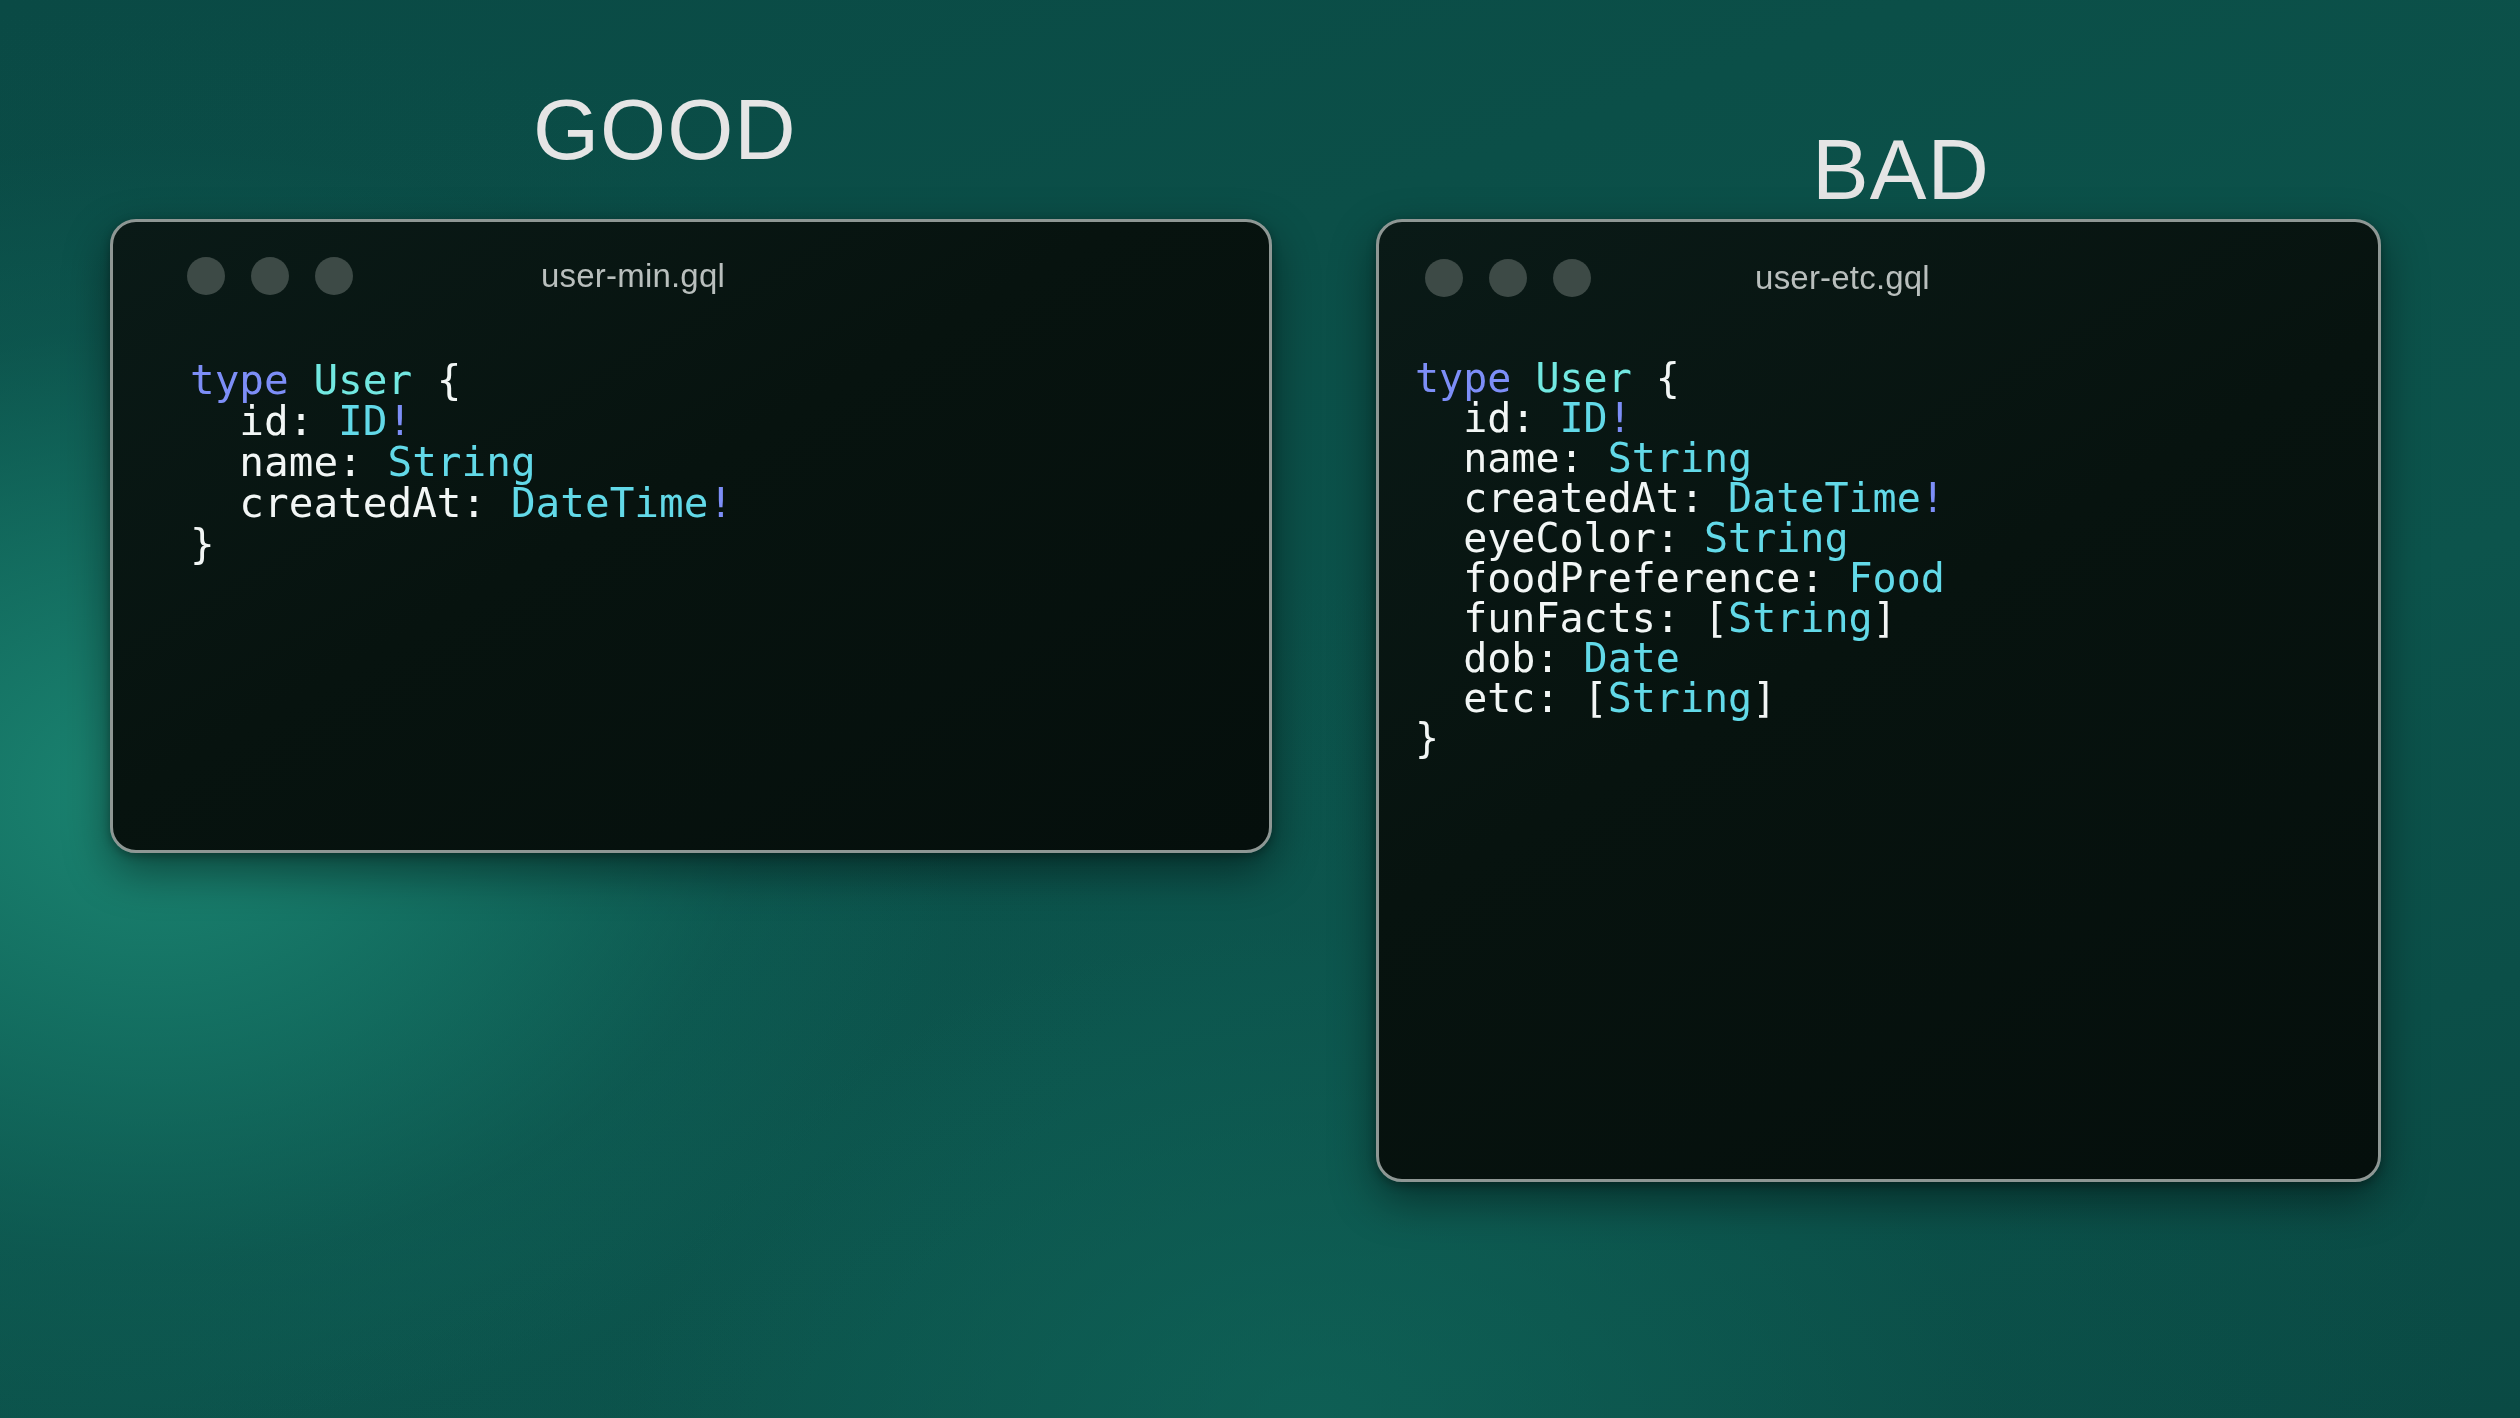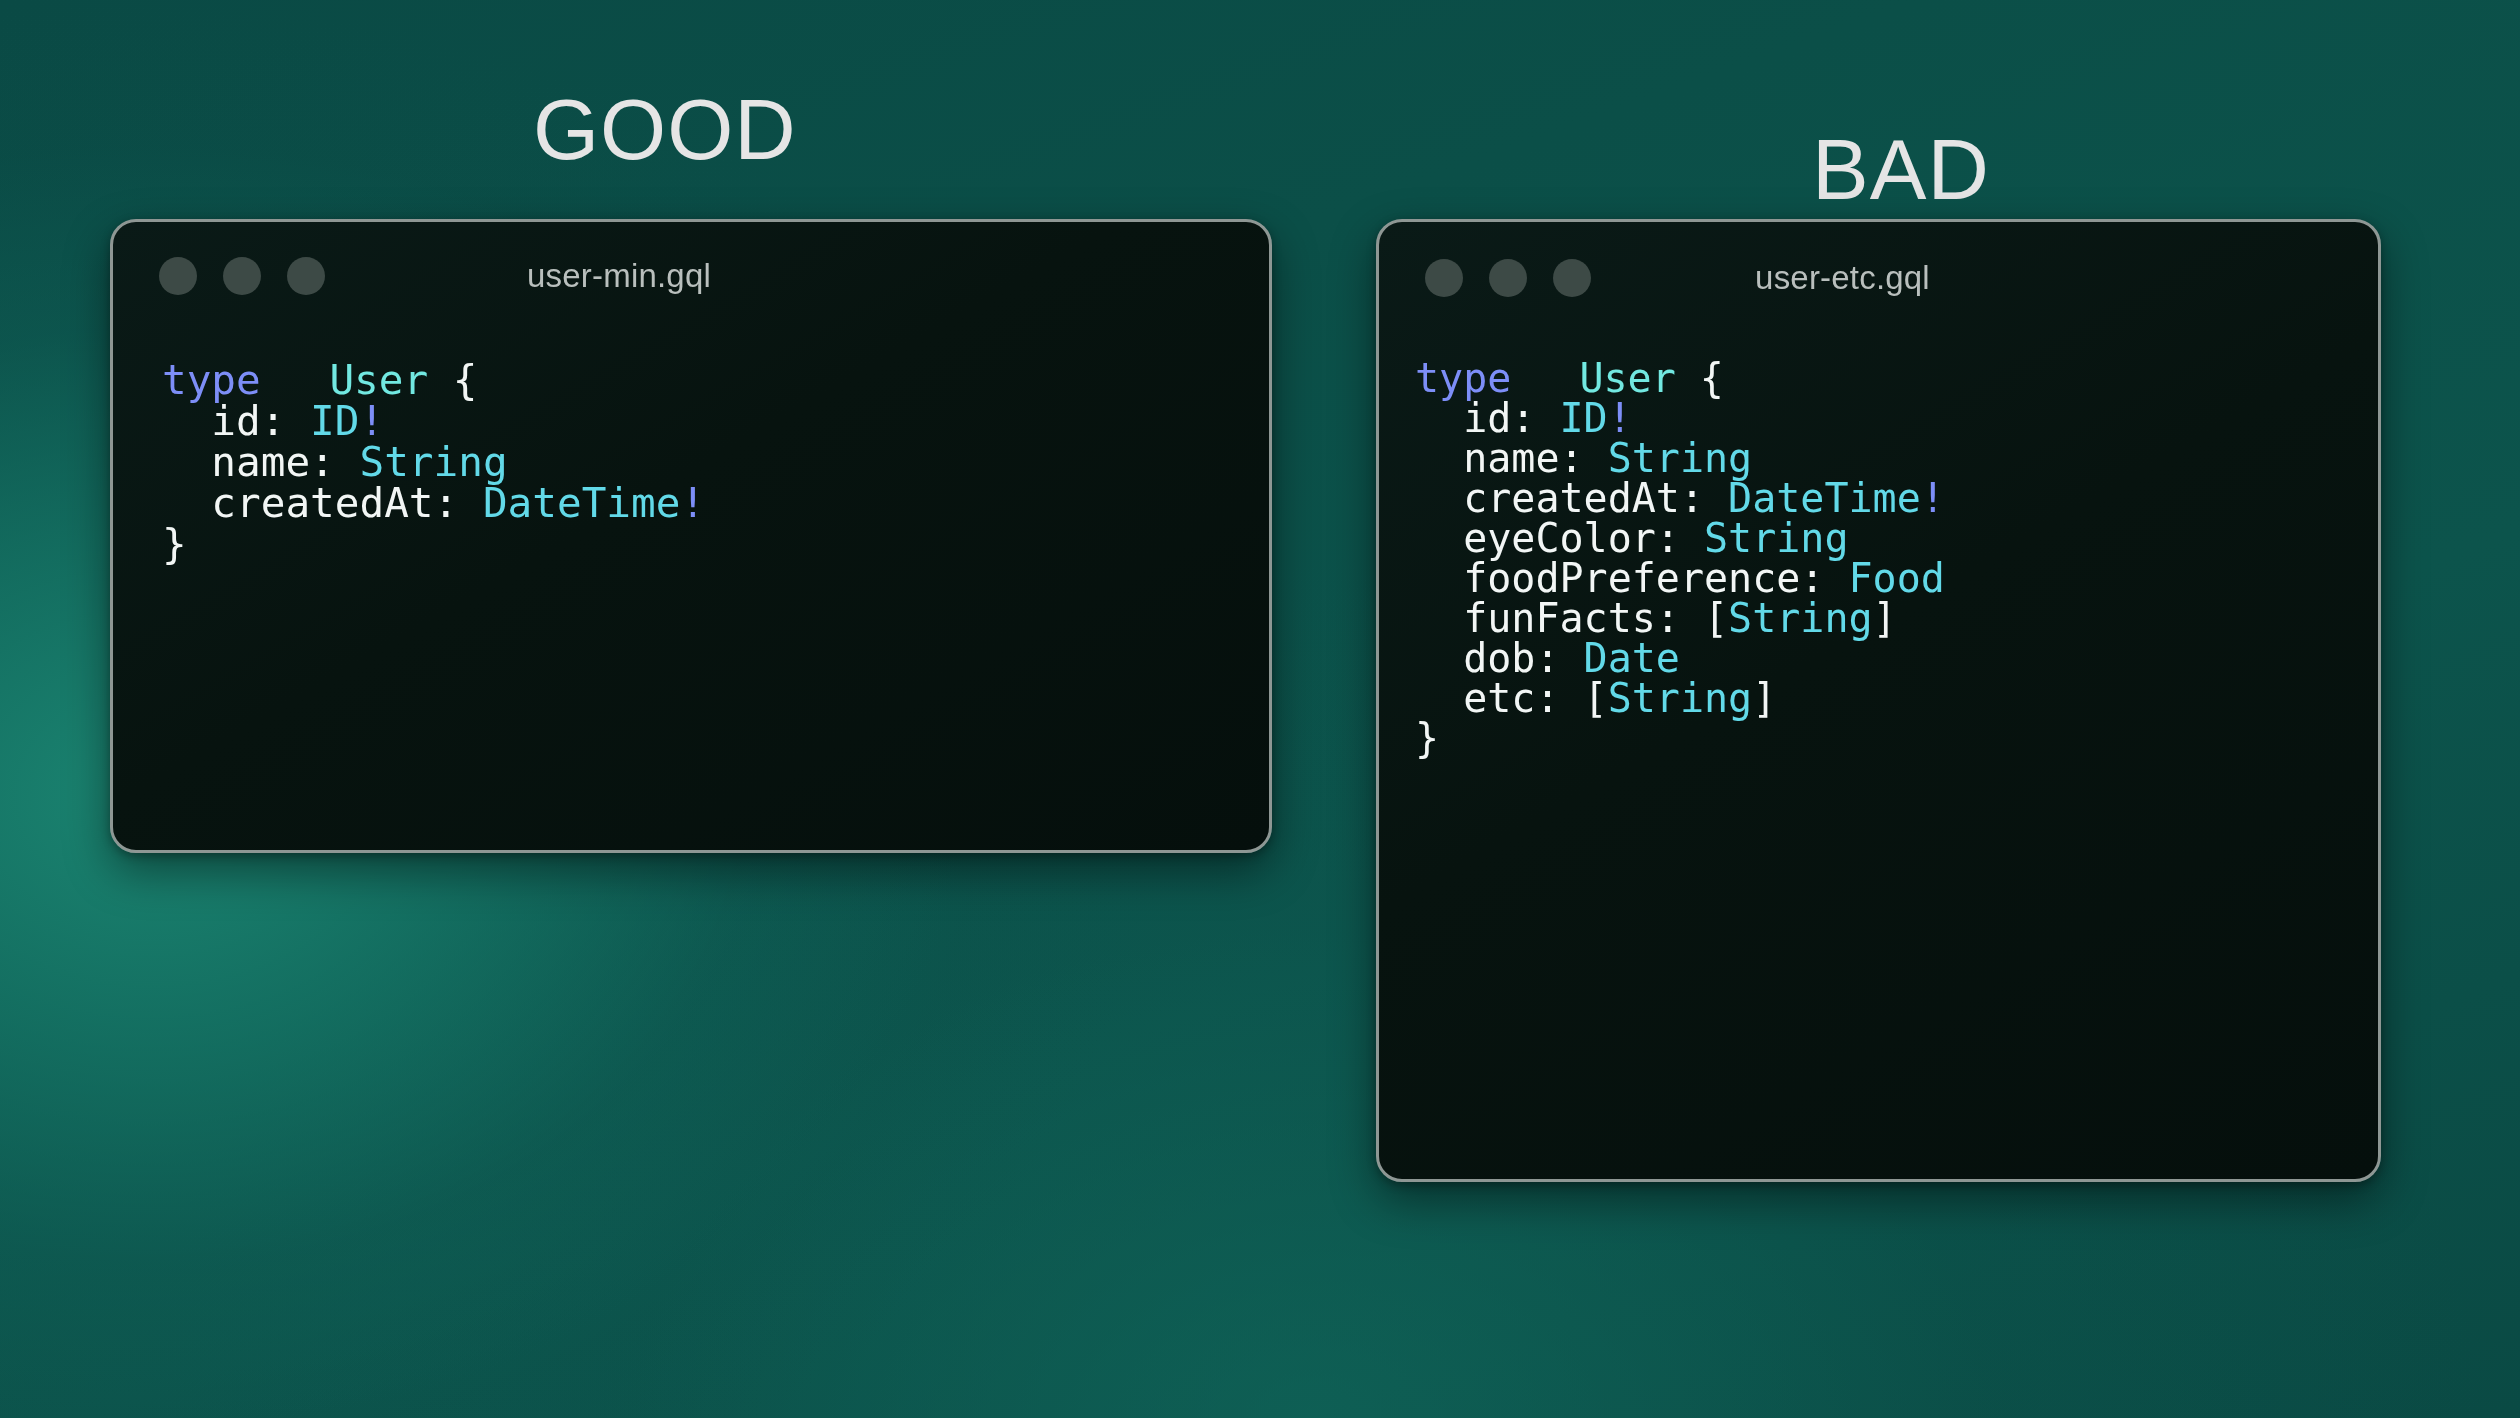--- a/index.html
+++ b/index.html
@@ -56,21 +56,21 @@
     background:
       linear-gradient(150deg, #0a1a17 0%, #07130f 45%, #050f0c 100%);
     border: 3px solid #8e9794;
     border-radius: 26px;
     box-shadow:
       0 18px 46px rgba(0,0,0,0.45),
       0 3px 10px rgba(0,0,0,0.30);
     overflow: hidden;
   }
 
-  #card-good { left: 110px; top: 219px; width: 1162px; height: 634px; }
+  #card-good { left: 110px; top: 219px; width: 1162px; height: 634px; padding-left: 28px; }
   #card-bad  { left: 1376px; top: 219px; width: 1005px; height: 963px; }
 
   
   .title-bar {
     position: relative;
     height: 108px;
     display: flex;
     align-items: center;
   }
   #card-bad .title-bar { height: 112px; }
@@ -113,21 +113,21 @@
     font-size: 40px;
     line-height: 76px;
     padding-left: 36px;
     padding-top: 6px;
   }
 
   .code-line { display: block; height: 1em; }
 
   
   .tok-kw    { color: #7d8ef7; }
-  .tok-name  { color: #72e8e1; margin-left: 44px; }
+  .tok-name  { color: #72e8e1; }
   .tok-plain { color: #f2f6f5; }
   .tok-type  { color: #62d9e8; }
   .tok-bang  { color: #7d8ef7; }
 </style>
 </head>
 <body>
 
 <div id="backdrop"></div>
 
 <div id="stage">

